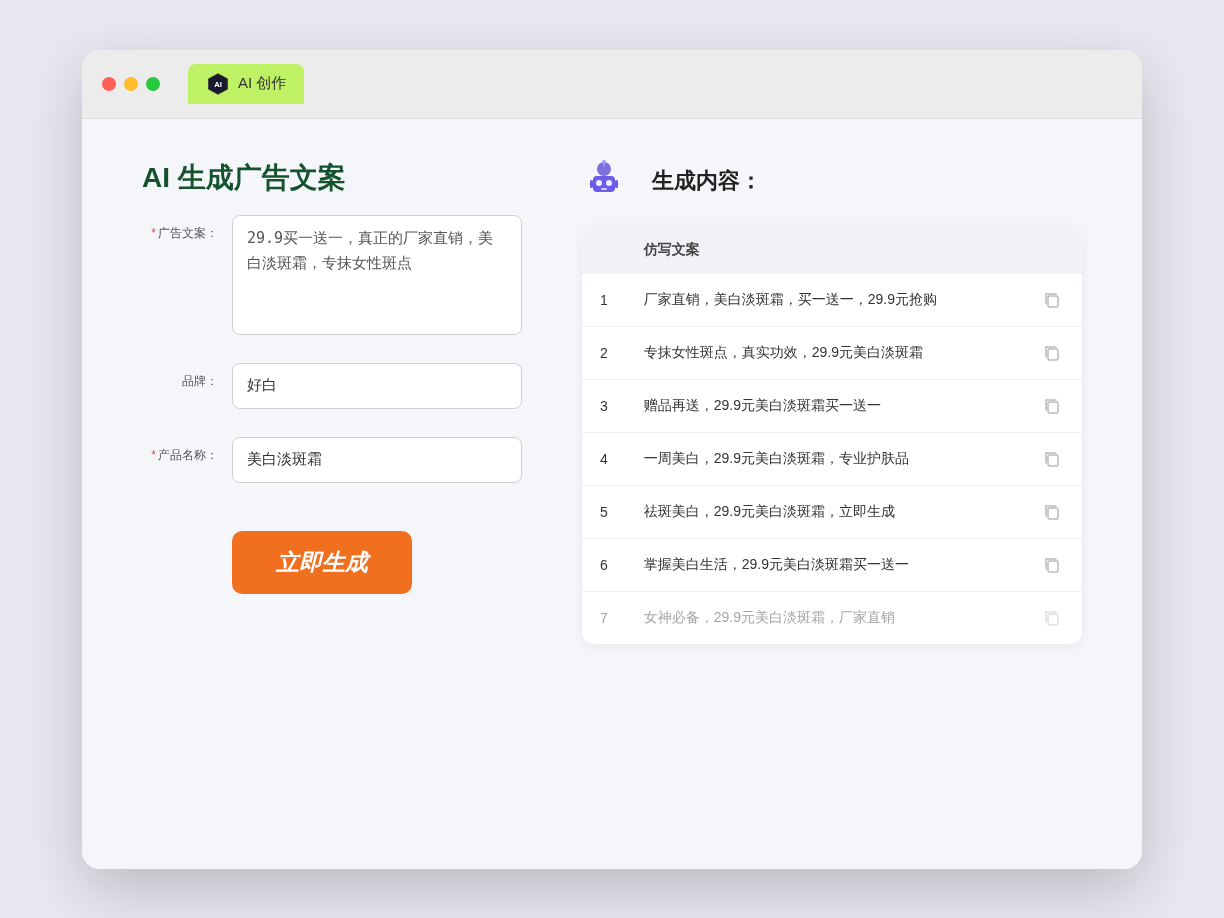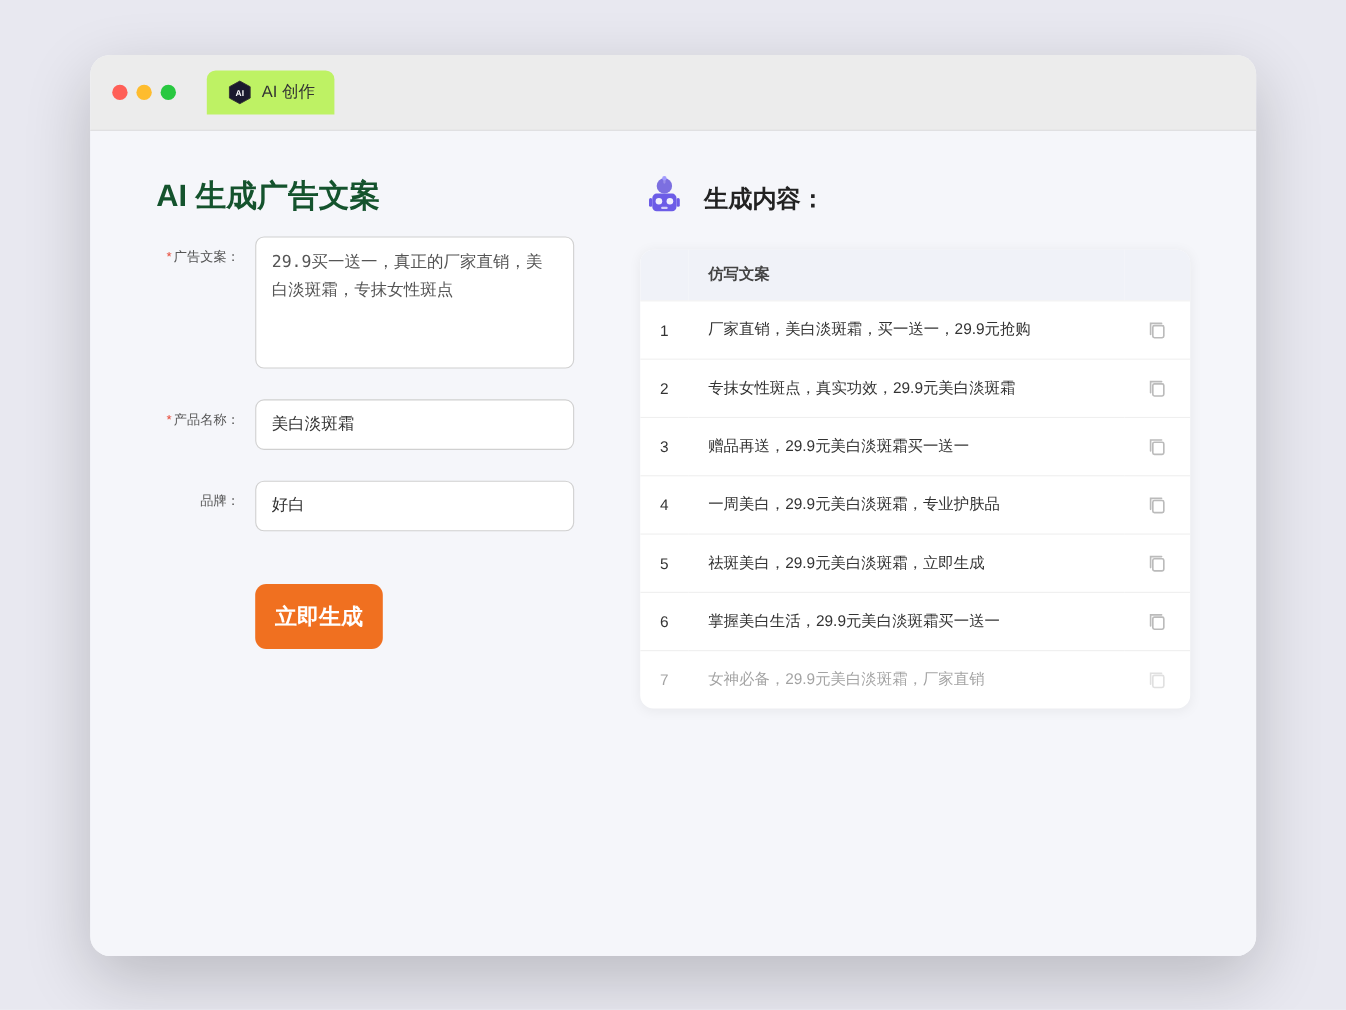--- a/index.html
+++ b/index.html
@@ -115,36 +115,37 @@
       font-size: 15px;
       color: #333;
       background: #fff;
       outline: none;
     }
     .generate-btn {
       background: #f07020;
       color: #fff;
       border: none;
       border-radius: 10px;
-      padding: 16px 18px;
-      font-size: 20px;
+      padding: 16px 44px;
+      font-size: 23px;
       font-weight: 600;
       cursor: pointer;
       margin-top: 20px;
       margin-left: 90px;
+      font-style: italic;
     }
 
     
     .right-panel {
       flex: 1;
     }
     .right-header {
       display: flex;
       align-items: center;
-      gap: 14px;
+      gap: 26px;
       margin-bottom: 24px;
     }
     .robot-icon {
       width: 44px;
       height: 44px;
     }
     .right-title {
       font-size: 22px;
       font-weight: 600;
       color: #222;
@@ -227,29 +228,29 @@
         <h1 class="page-title">AI 生成广告文案</h1>
 
         <div class="form-row">
           <label class="form-label">
             <span class="required-star">*</span>广告文案：
           </label>
           <textarea class="form-textarea" style="">29.9买一送一，真正的厂家直销，美白淡斑霜，专抹女性斑点</textarea>
         </div>
 
         <div class="form-row">
+          <label class="form-label">品牌：</label>
+          <input class="form-input" type="text" value="好白" style="">
+        </div>
+
+        <div class="form-row">
           <label class="form-label">
             <span class="required-star">*</span>产品名称：
           </label>
           <input class="form-input" type="text" value="美白淡斑霜" style="">
-        </div>
-
-        <div class="form-row">
-          <label class="form-label">品牌：</label>
-          <input class="form-input" type="text" value="好白" style="">
         </div>
 
         <div>
           <button class="generate-btn">立即生成</button>
         </div>
       </div>
 
       <div class="right-panel">
         <div class="right-header">
 

